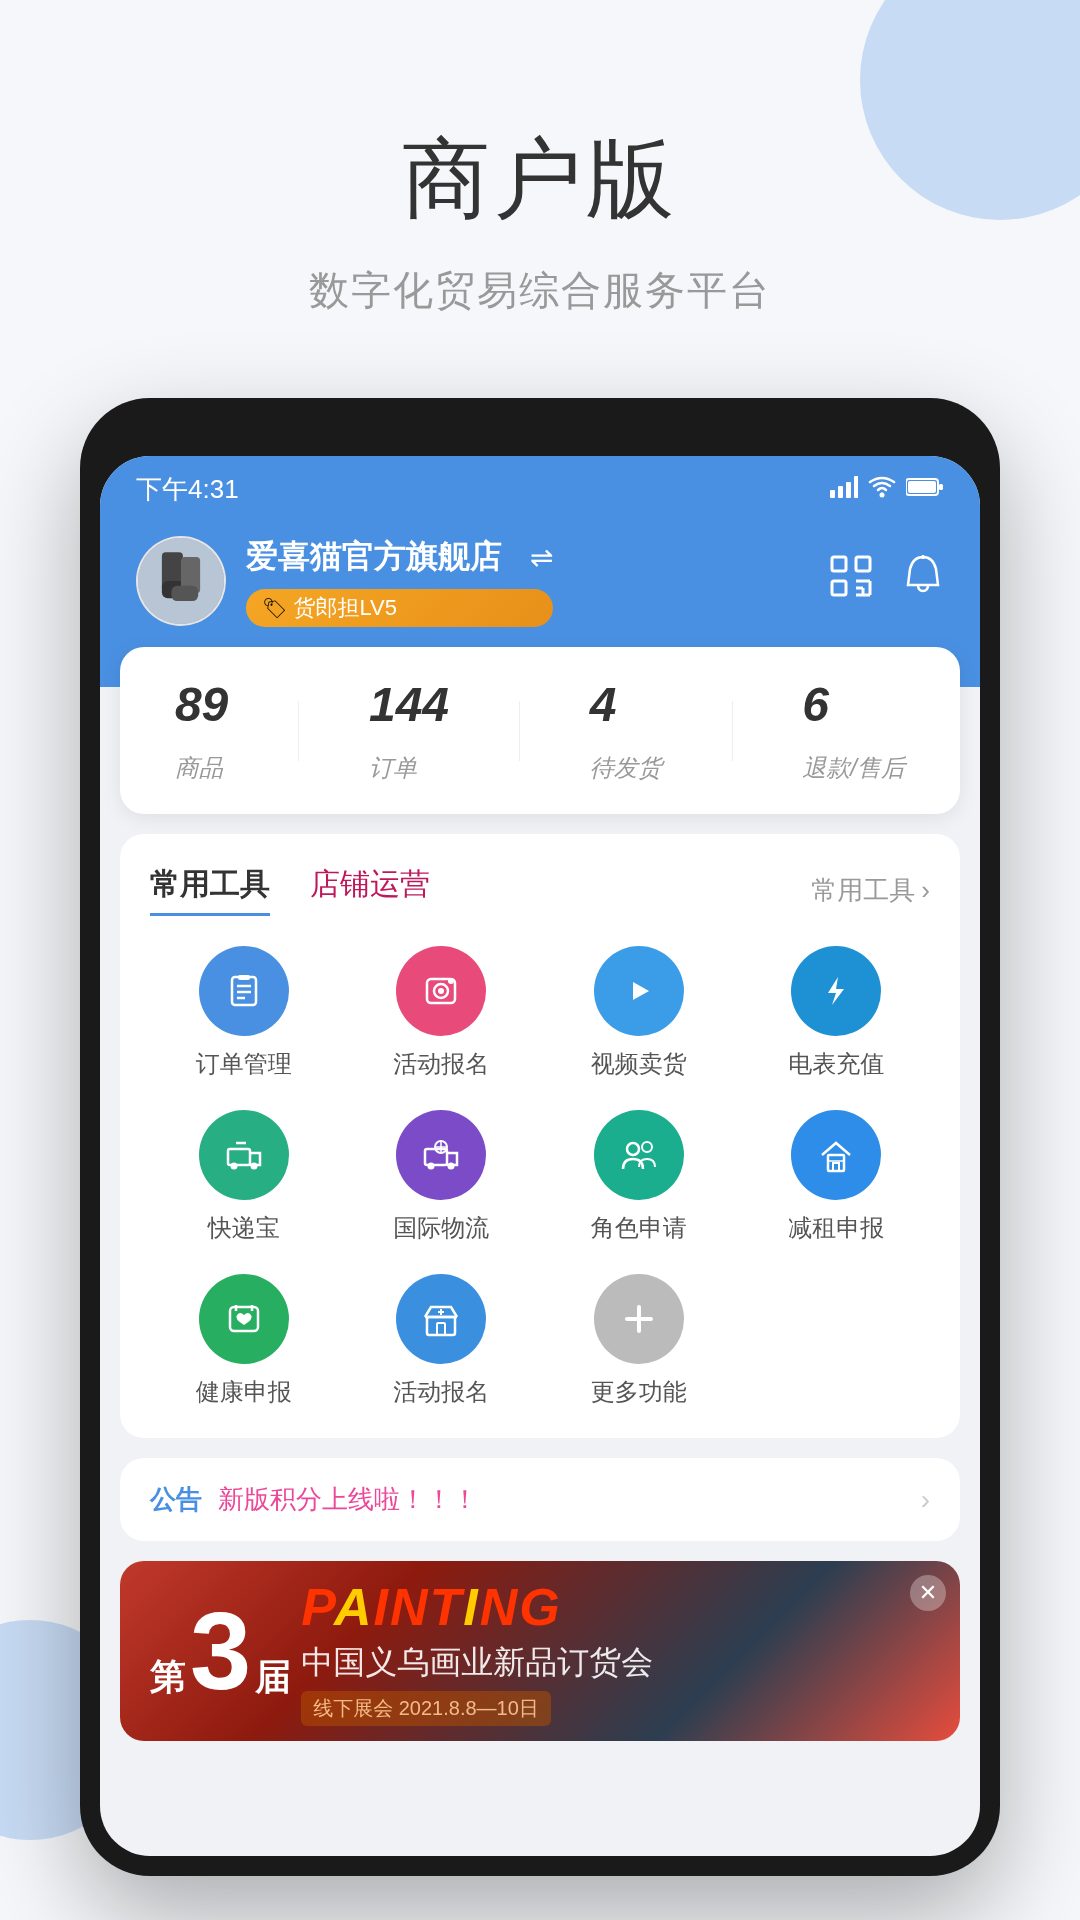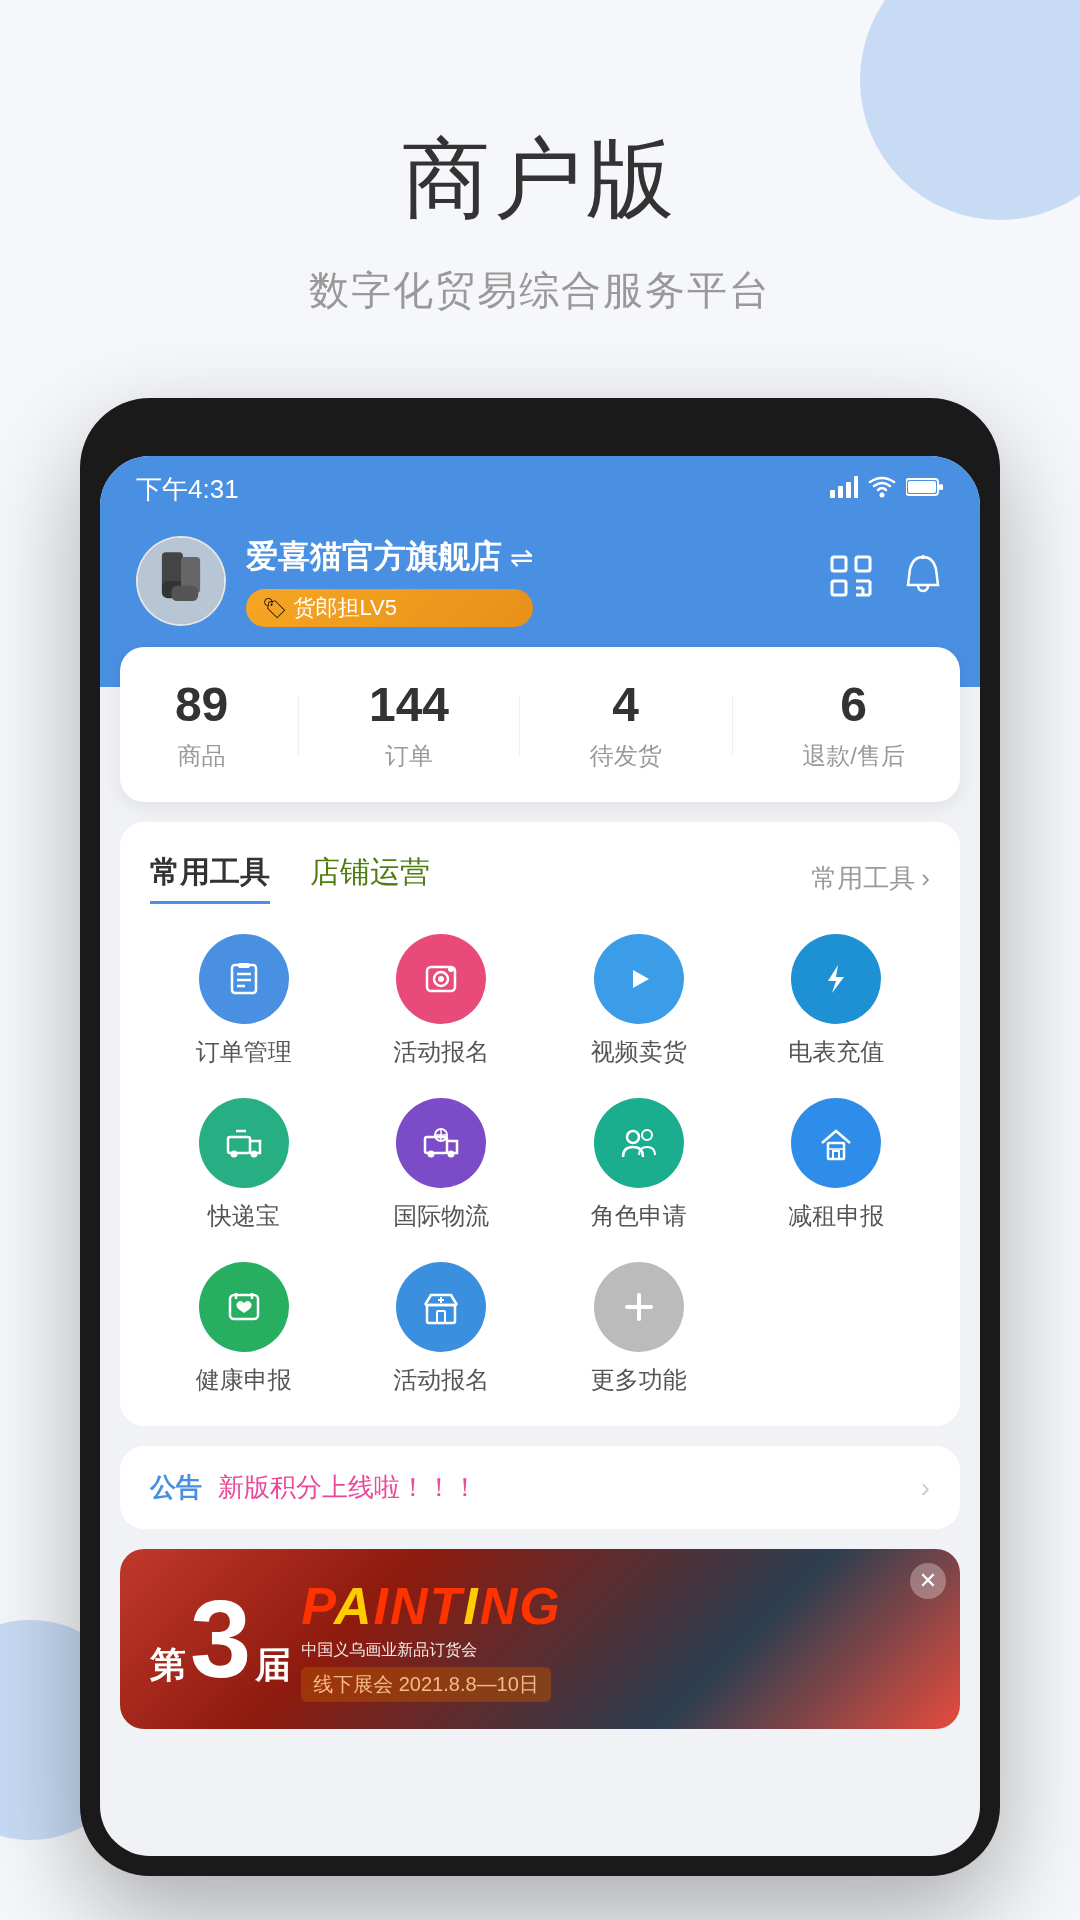--- a/index.html
+++ b/index.html
@@ -153,21 +153,21 @@
 
     .user-details {
       display: flex;
       flex-direction: column;
       gap: 10px;
     }
 
     .store-name-row {
       display: flex;
       align-items: center;
-      gap: 8px;
+      gap: 28px;
     }
 
     .store-name {
       color: white;
       font-size: 32px;
       font-weight: 600;
     }
 
     .switch-icon {
       color: white;
@@ -211,22 +211,22 @@
       margin: -40px 20px 0;
       padding: 30px 20px;
       display: flex;
       justify-content: space-around;
       box-shadow: 0 4px 20px rgba(0,0,0,0.08);
     }
 
     .stat-item {
       display: flex;
       flex-direction: column;
-      align-items: center;
-      gap: 8px;
+      gap: 20px;
+      font-style: italic;
     }
 
     .stat-number {
       font-size: 48px;
       font-weight: 700;
       color: #333;
     }
 
     .stat-label {
       font-size: 24px;
@@ -256,21 +256,21 @@
     }
 
     .tools-tabs {
       display: flex;
       gap: 40px;
       font-family: Liberation Serif, serif;
     }
 
     .tools-tab {
       font-size: 30px;
-      color: #4d7c0f;
+      color: #be185d;
       padding-bottom: 8px;
       cursor: pointer;
     }
 
     .tools-tab.active {
       color: #333;
       font-weight: 600;
       border-bottom: 3px solid #4a90e2;
     }
 
@@ -658,21 +658,21 @@
       <div class="banner">
         <div style="display:flex; align-items:baseline; gap:4px;">
           <span style="color:white; font-size:36px; font-weight:700;">第</span>
           <span style="color:white; font-size:110px; font-weight:900; line-height:1;">3</span>
           <span style="color:white; font-size:36px; font-weight:700;">届</span>
         </div>
         <div style="display:flex; flex-direction:column; margin-left:10px;">
           <span style="font-size:52px; font-weight:900; color:#ff3300; font-style:italic; letter-spacing:2px;">
             P<span style="color:#ffcc00">A</span>INT<span style="color:#ffcc00">I</span>NG
           </span>
-          <span style="font-size:16px; color:rgba(255,255,255,0.9); margin-top:4px;">中国义乌画业新品订货会</span>
+          <span style="font-size:32px; color:rgba(255,255,255,0.9); margin-top:4px;">中国义乌画业新品订货会</span>
           <span style="font-size:20px; color:rgba(255,200,150,0.9); margin-top:6px; background:rgba(180,80,0,0.5); padding:4px 12px; border-radius:6px; width:fit-content;">线下展会 2021.8.8—10日</span>
         </div>
         <div class="banner-close">✕</div>
       </div>
 
     </div>
   </div>
 </div>
 
 </body></html>

